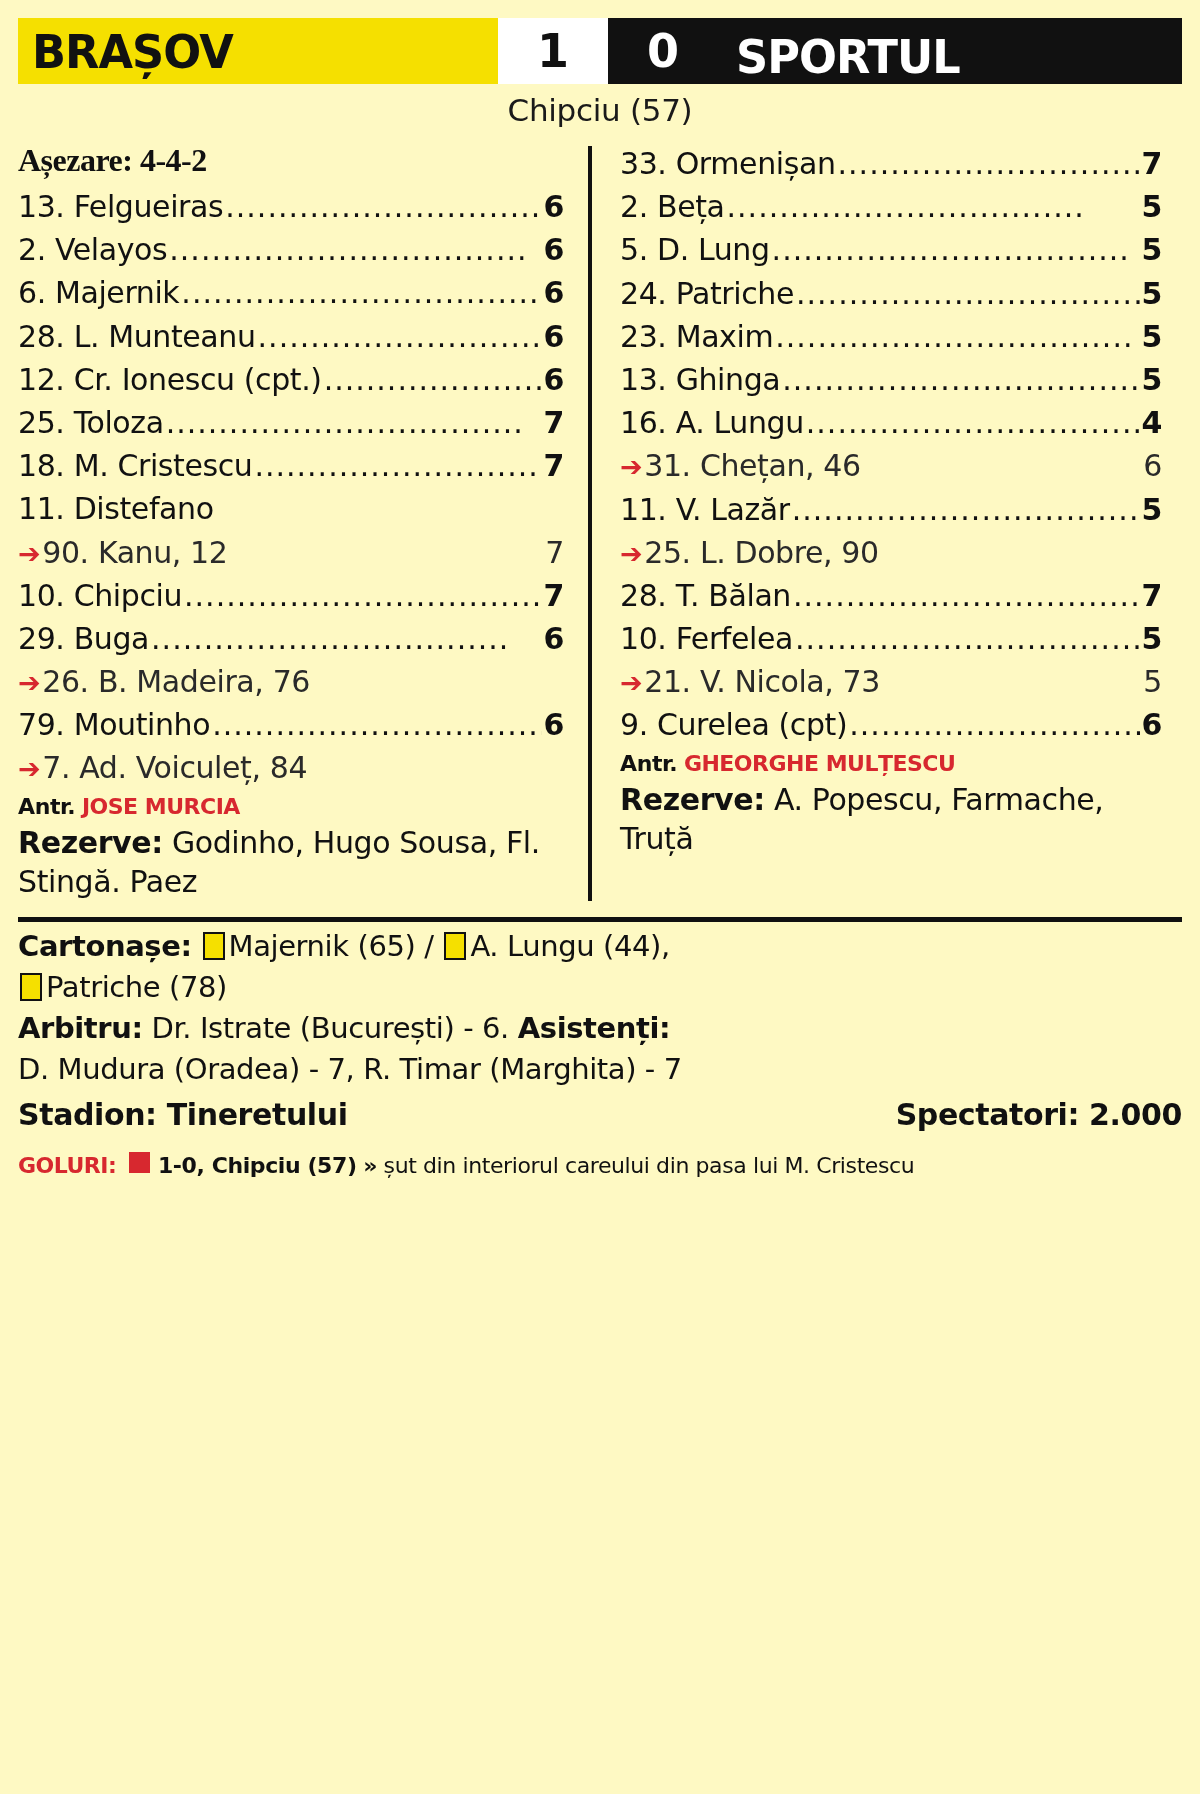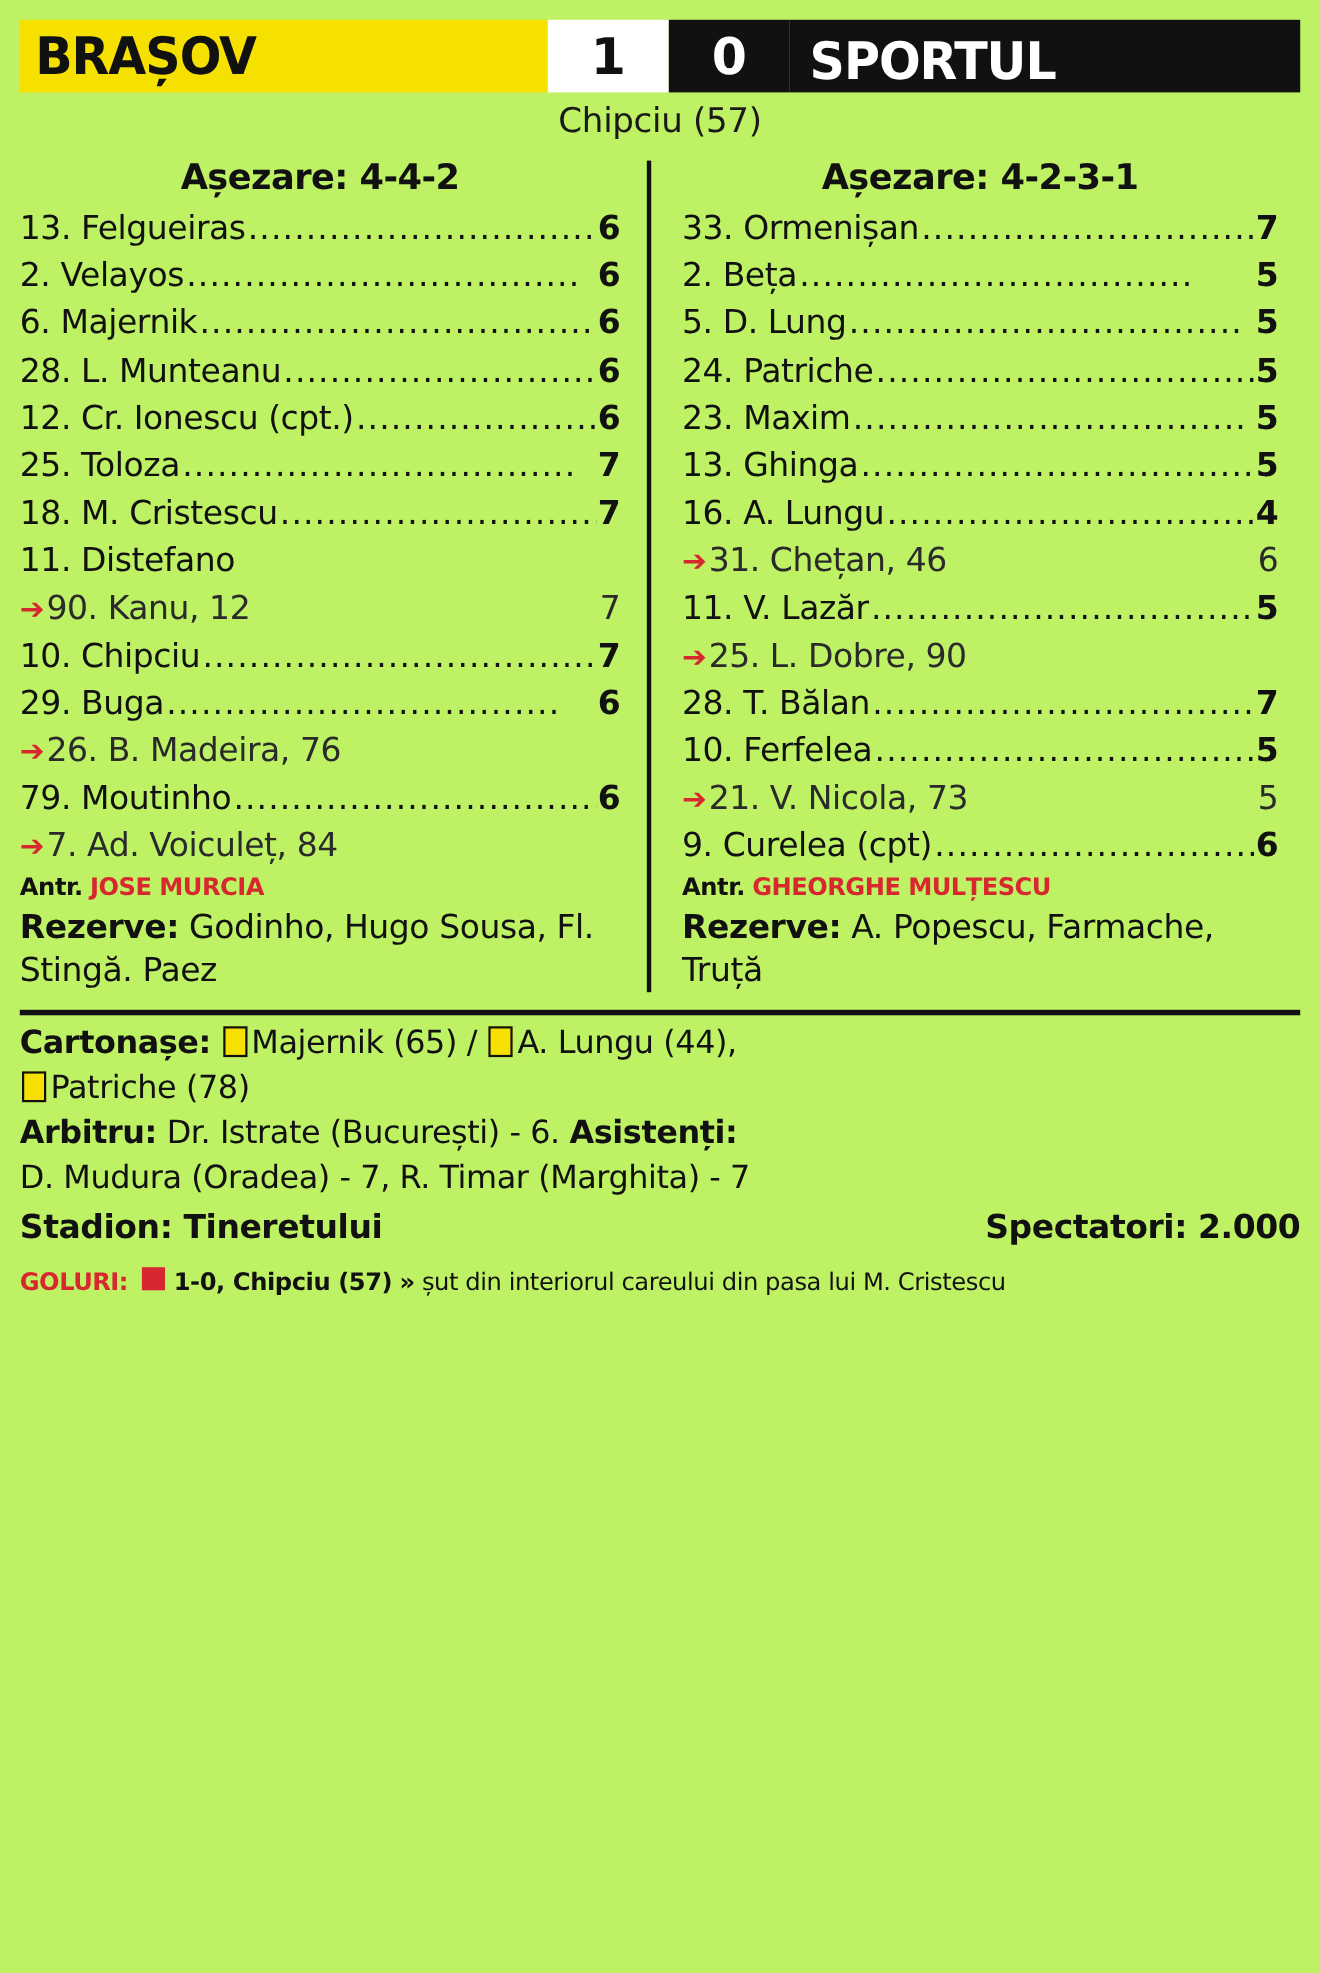--- a/index.html
+++ b/index.html
@@ -11,21 +11,21 @@
     width: 1200px;
     height: 1794px;
     font-family: "DejaVu Sans", sans-serif;
     color: #111111;
     overflow: hidden;
   }
   .page {
     position: relative;
     width: 1200px;
     height: 1794px;
-    background: #bef264;
+    background: #fef9c3;
     padding: 0;
     box-sizing: border-box;
   }
   .inner {
     position: absolute;
     left: 18px;
     top: 18px;
     width: 1164px;
   }
 
@@ -115,25 +115,26 @@
   .col-right {
     padding-left: 28px;
   }
   .divider {
     width: 4px;
     background: #111;
     margin: 4px 0 0 0;
     flex: 0 0 4px;
   }
   .formation {
-    text-align: center;
+    text-align: left;
     font-weight: bold;
     font-size: 32px;
     letter-spacing: -0.5px;
     margin-bottom: 6px;
+    font-family: Liberation Serif, serif;
   }
   .prow {
     display: flex;
     align-items: baseline;
     font-size: 30px;
     line-height: 1.44;
     letter-spacing: -0.4px;
     white-space: nowrap;
   }
   .prow .pname {
@@ -376,21 +377,20 @@
         </div>
         <div class="bench">
           <span class="lbl">Rezerve:</span>
           <span>Godinho, Hugo Sousa,  Fl. Stingă. Paez</span>
         </div>
       </div>
 
       <div class="divider"></div>
 
       <div class="col col-right">
-        <div class="formation">Așezare: 4-2-3-1</div>
 
         <div class="prow">
             <span class="pname">33. Ormenișan</span>
             <span class="dots">..................................</span>
             <span class="rate">7</span>
           </div>
         <div class="prow">
             <span class="pname">2. Beța</span>
             <span class="dots">..................................</span>
             <span class="rate">5</span>

